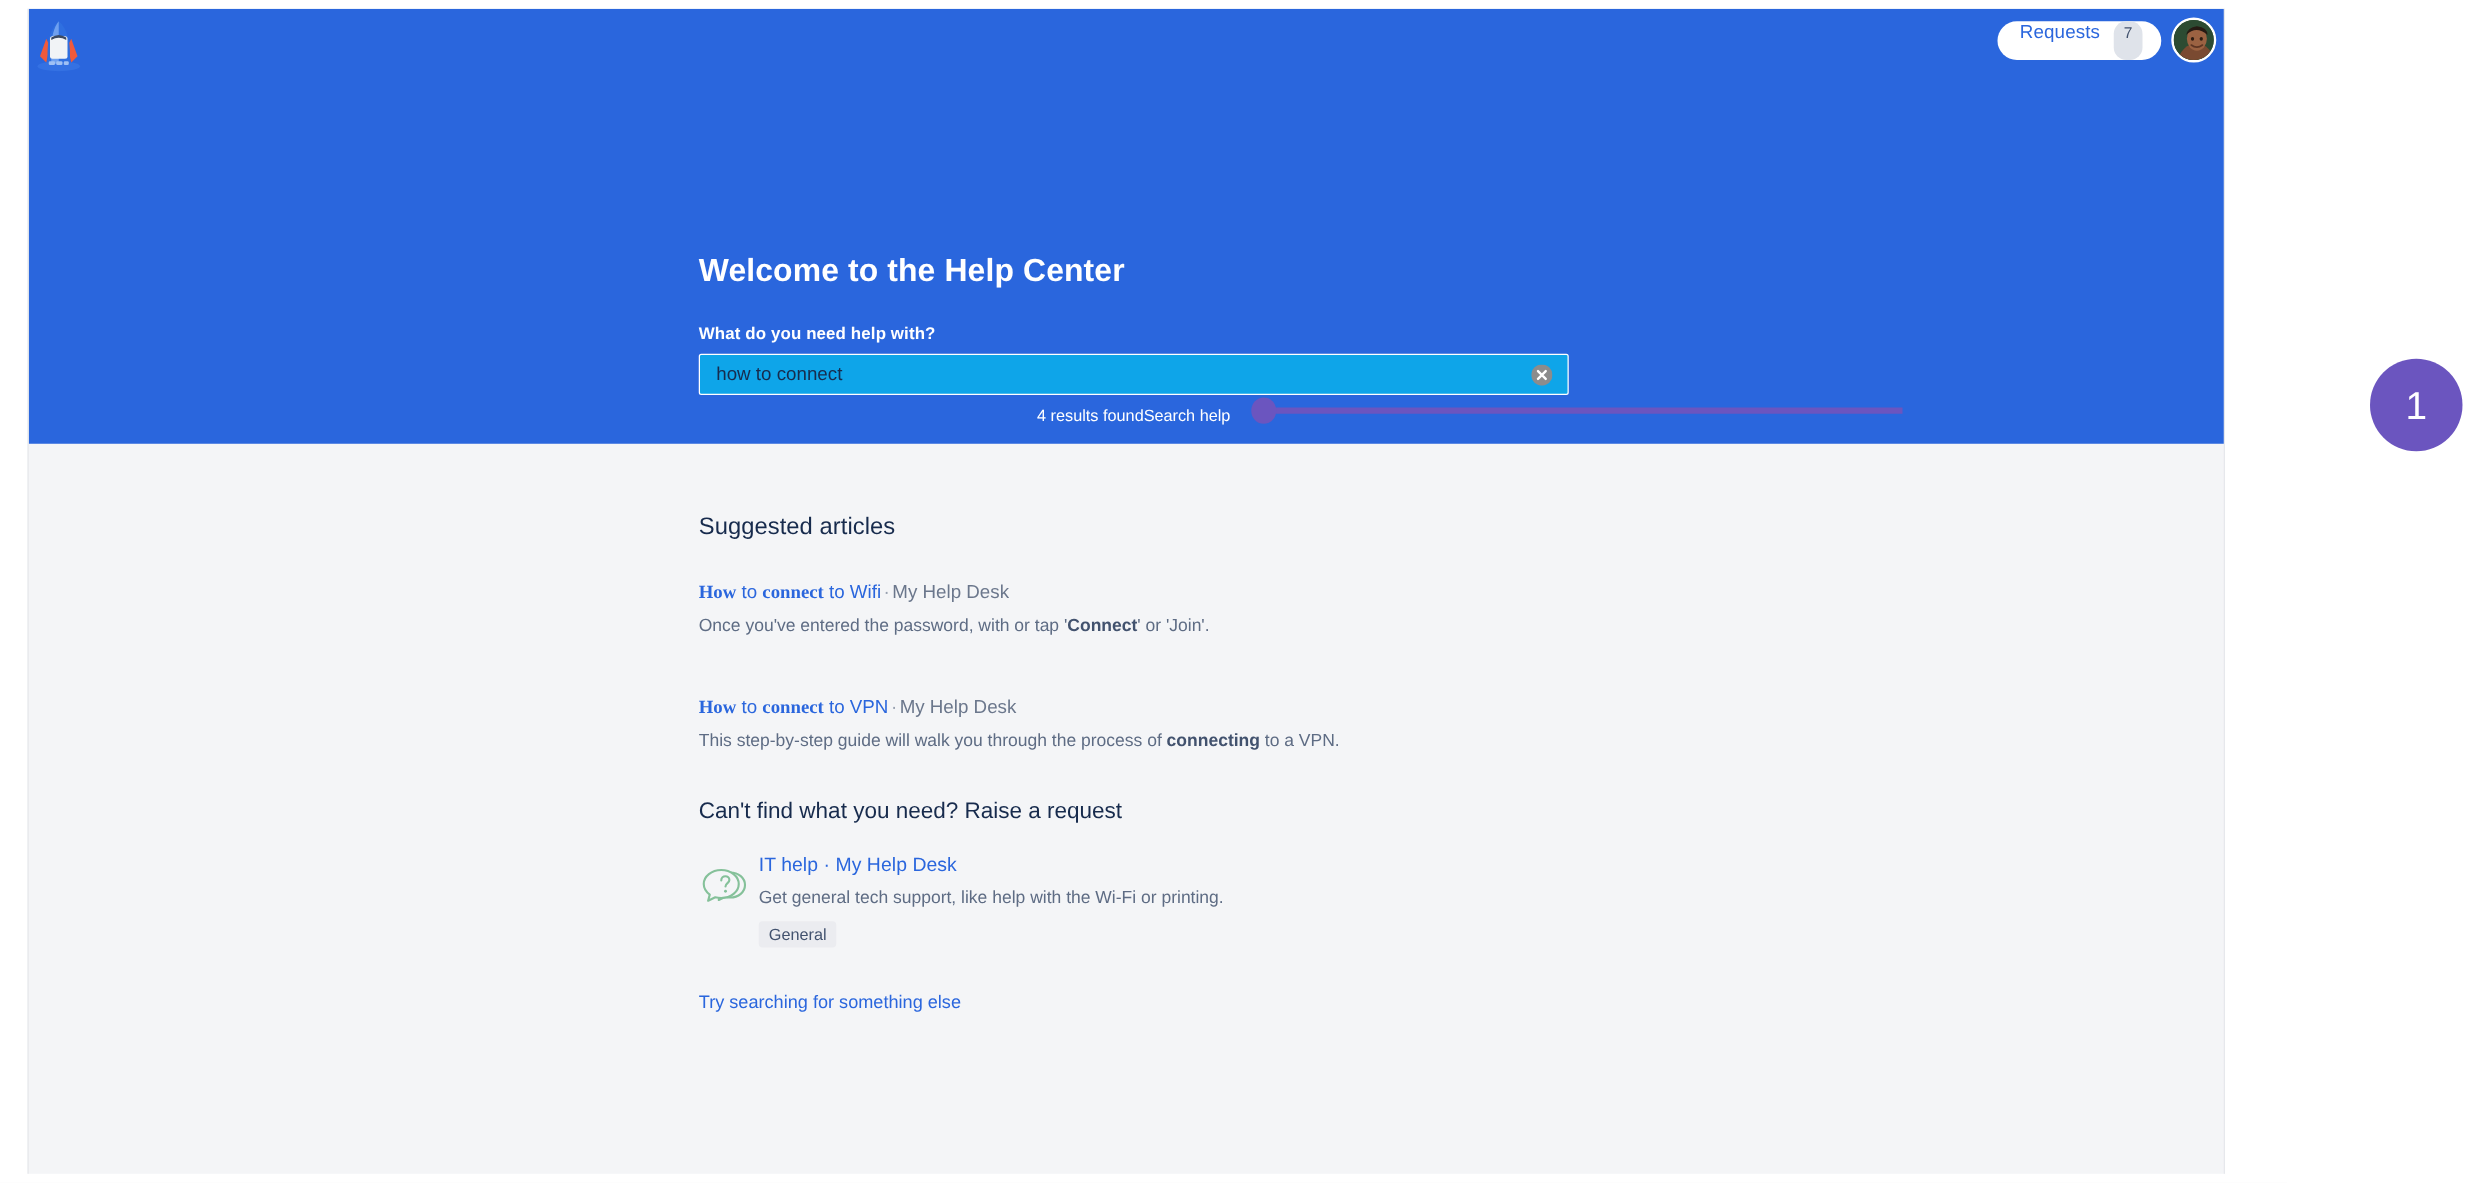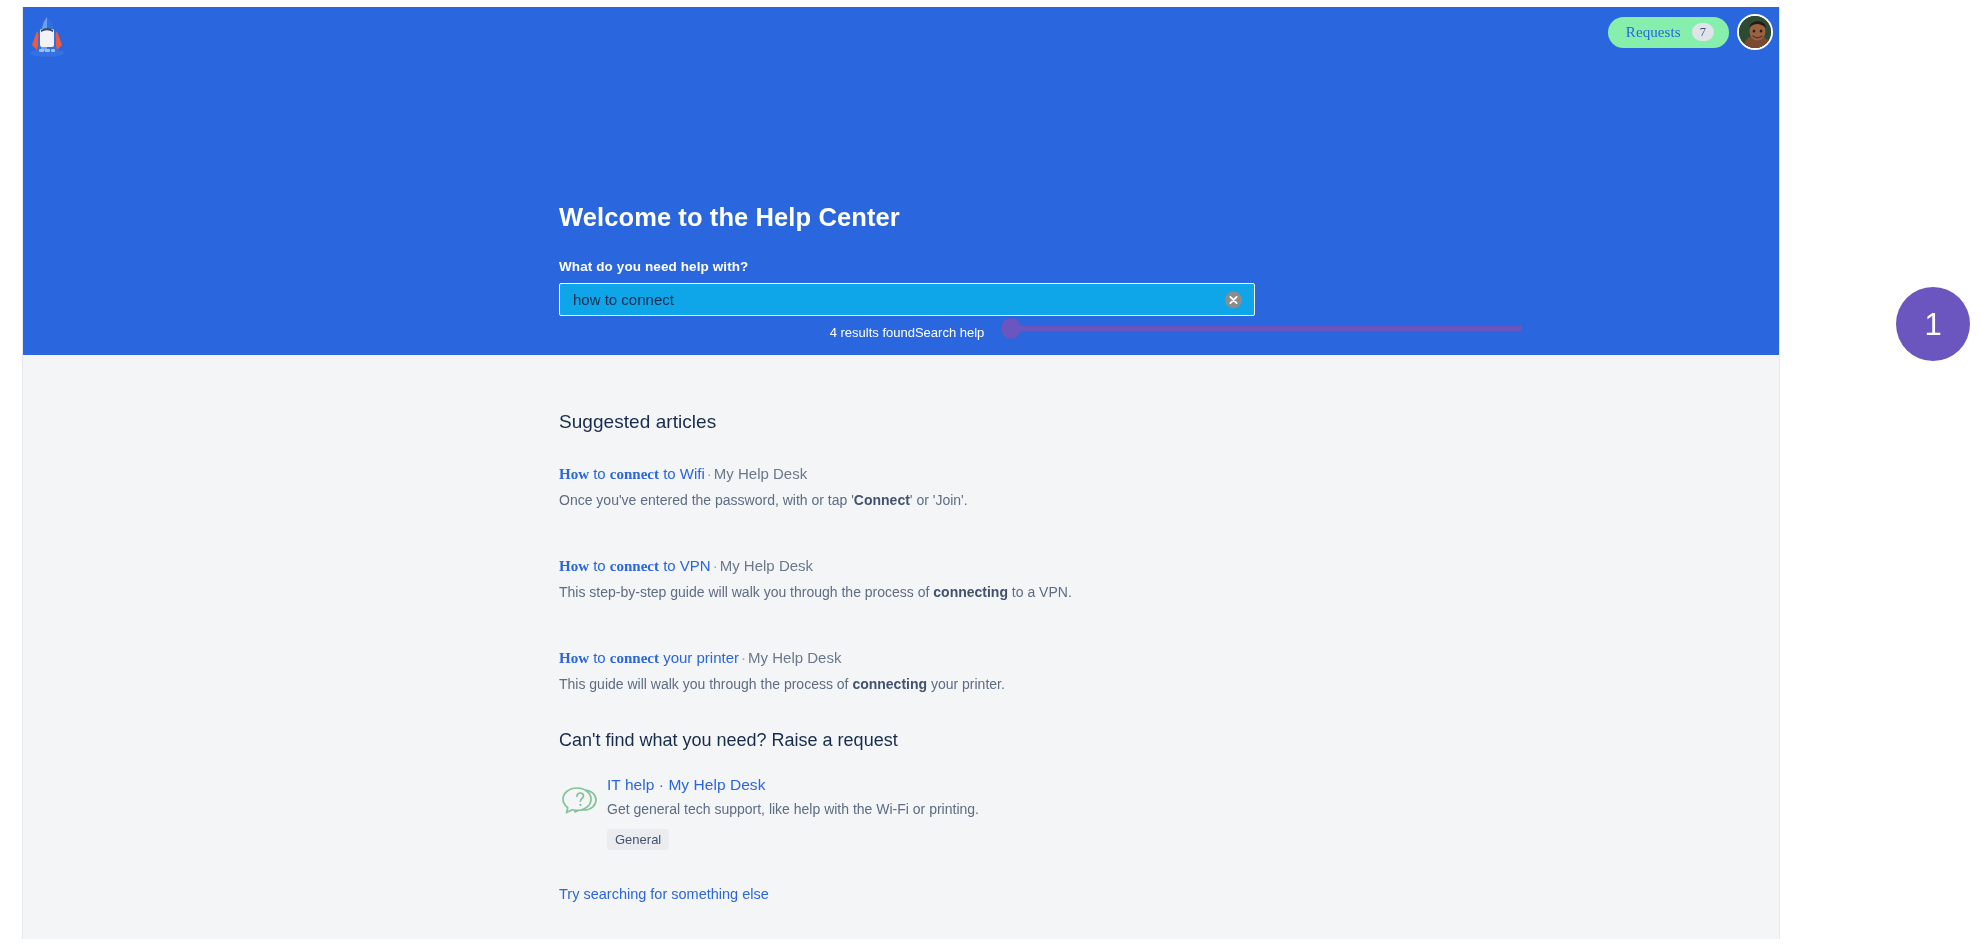--- a/index.html
+++ b/index.html
@@ -55,28 +55,26 @@
     position: absolute;
     right: 8px;
     top: 7px;
     display: flex;
     align-items: center;
     gap: 8px;
   }
 
   #requests-pill {
     display: flex;
-    align-items: center;
     gap: 11px;
     height: 31px;
     padding: 0 15px 0 18px;
-    background: #86efac;
+    background: #ffffff;
     border-radius: 16px;
     cursor: pointer;
-    font-family: Liberation Serif, serif;
   }
   #requests-pill .lbl {
     font-size: 15px;
     color: #2a66dd;
     letter-spacing: .1px;
   }
   #requests-pill .cnt {
     background: #dfe3ea;
     color: #42526e;
     font-size: 12.5px;
@@ -349,26 +347,20 @@
         <div class="snippet"><span>Once you've entered the password, with or tap '</span><b>Connect</b><span>' or 'Join'.</span></div>
       </div>
 
       <div class="article sp2">
         <div class="title">
           <b class="lk">How</b><span class="lk"> to </span><b class="lk">connect</b><span class="lk"> to VPN</span><span class="sep">·</span><span class="src">My Help Desk</span>
         </div>
         <div class="snippet"><span>This step-by-step guide will walk you through the process of </span><b>connecting</b><span> to a VPN.</span></div>
       </div>
 
-      <div class="article sp2">
-        <div class="title">
-          <b class="lk">How</b><span class="lk"> to </span><b class="lk">connect</b><span class="lk"> your printer</span><span class="sep">·</span><span class="src">My Help Desk</span>
-        </div>
-        <div class="snippet"><span>This guide will walk you through the process of </span><b>connecting</b><span> your printer.</span></div>
-      </div>
 
       <div id="raise-label">Can't find what you need? Raise a request</div>
 
       <div id="request-card">
         <div id="request-icon">
           <svg viewBox="0 0 44 44" width="44" height="44">
             <path d="M25 12 C32 12 37 16.5 37 22 C37 27.5 32 32 25 32 C23.6 32 22.3 31.85 21 31.6 L16 34 L17 29.8 C14.5 27.9 13 25.1 13 22 C13 16.5 18 12 25 12 Z" fill="none" stroke="#85c19a" stroke-width="1.7" stroke-linejoin="round"></path>
             <path d="M15 8 C22.7 8 29 13 29 19.2 C29 25.4 22.7 30.4 15 30.4 C13.3 30.4 11.7 30.2 10.2 29.8 L4.5 32.6 L5.8 27.7 C2.9 25.5 1 22.6 1 19.2 C1 13 7.3 8 15 8 Z" transform="translate(3,2)" fill="#f4f5f7" stroke="#85c19a" stroke-width="1.7" stroke-linejoin="round"></path>
             <path d="M15 16.3 C15 14.2 16.6 13 18.3 13 C20.1 13 21.5 14.3 21.5 16 C21.5 18.4 18.4 18.6 18.4 21.2" transform="translate(3,2)" fill="none" stroke="#85c19a" stroke-width="1.7" stroke-linecap="round"></path>
             <circle cx="21.4" cy="27" r="1.15" fill="#85c19a"></circle>

